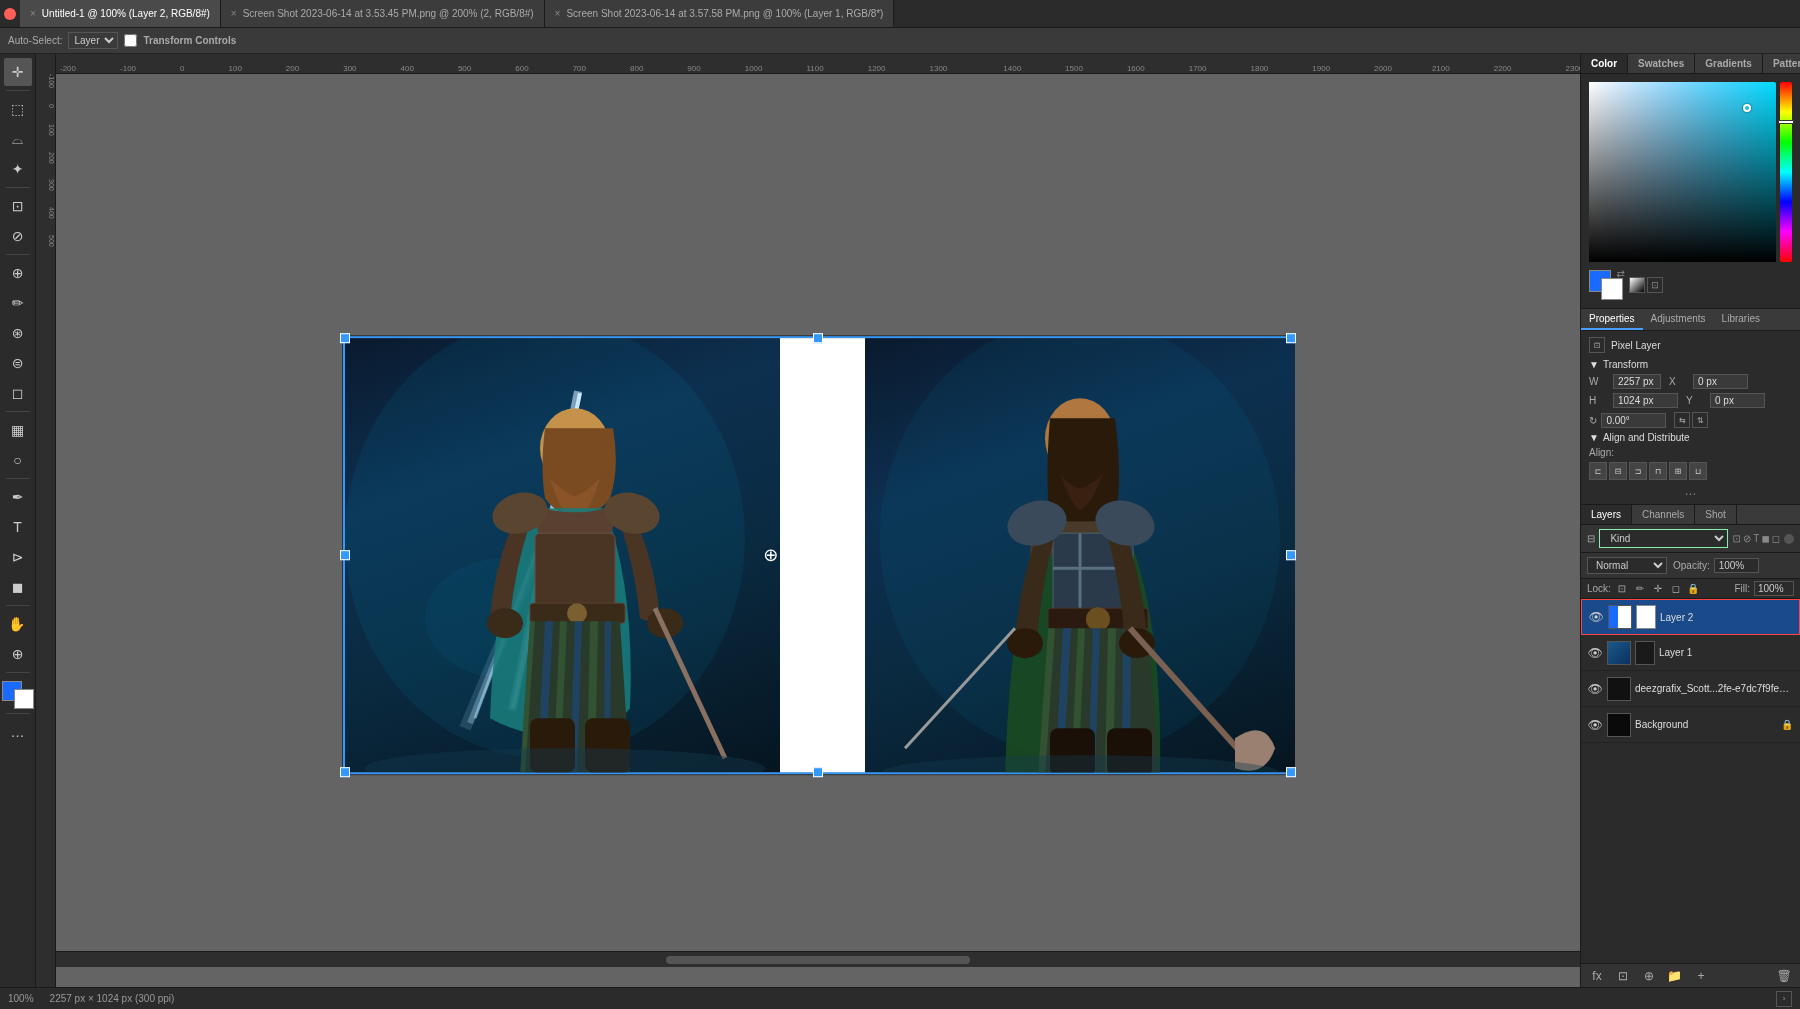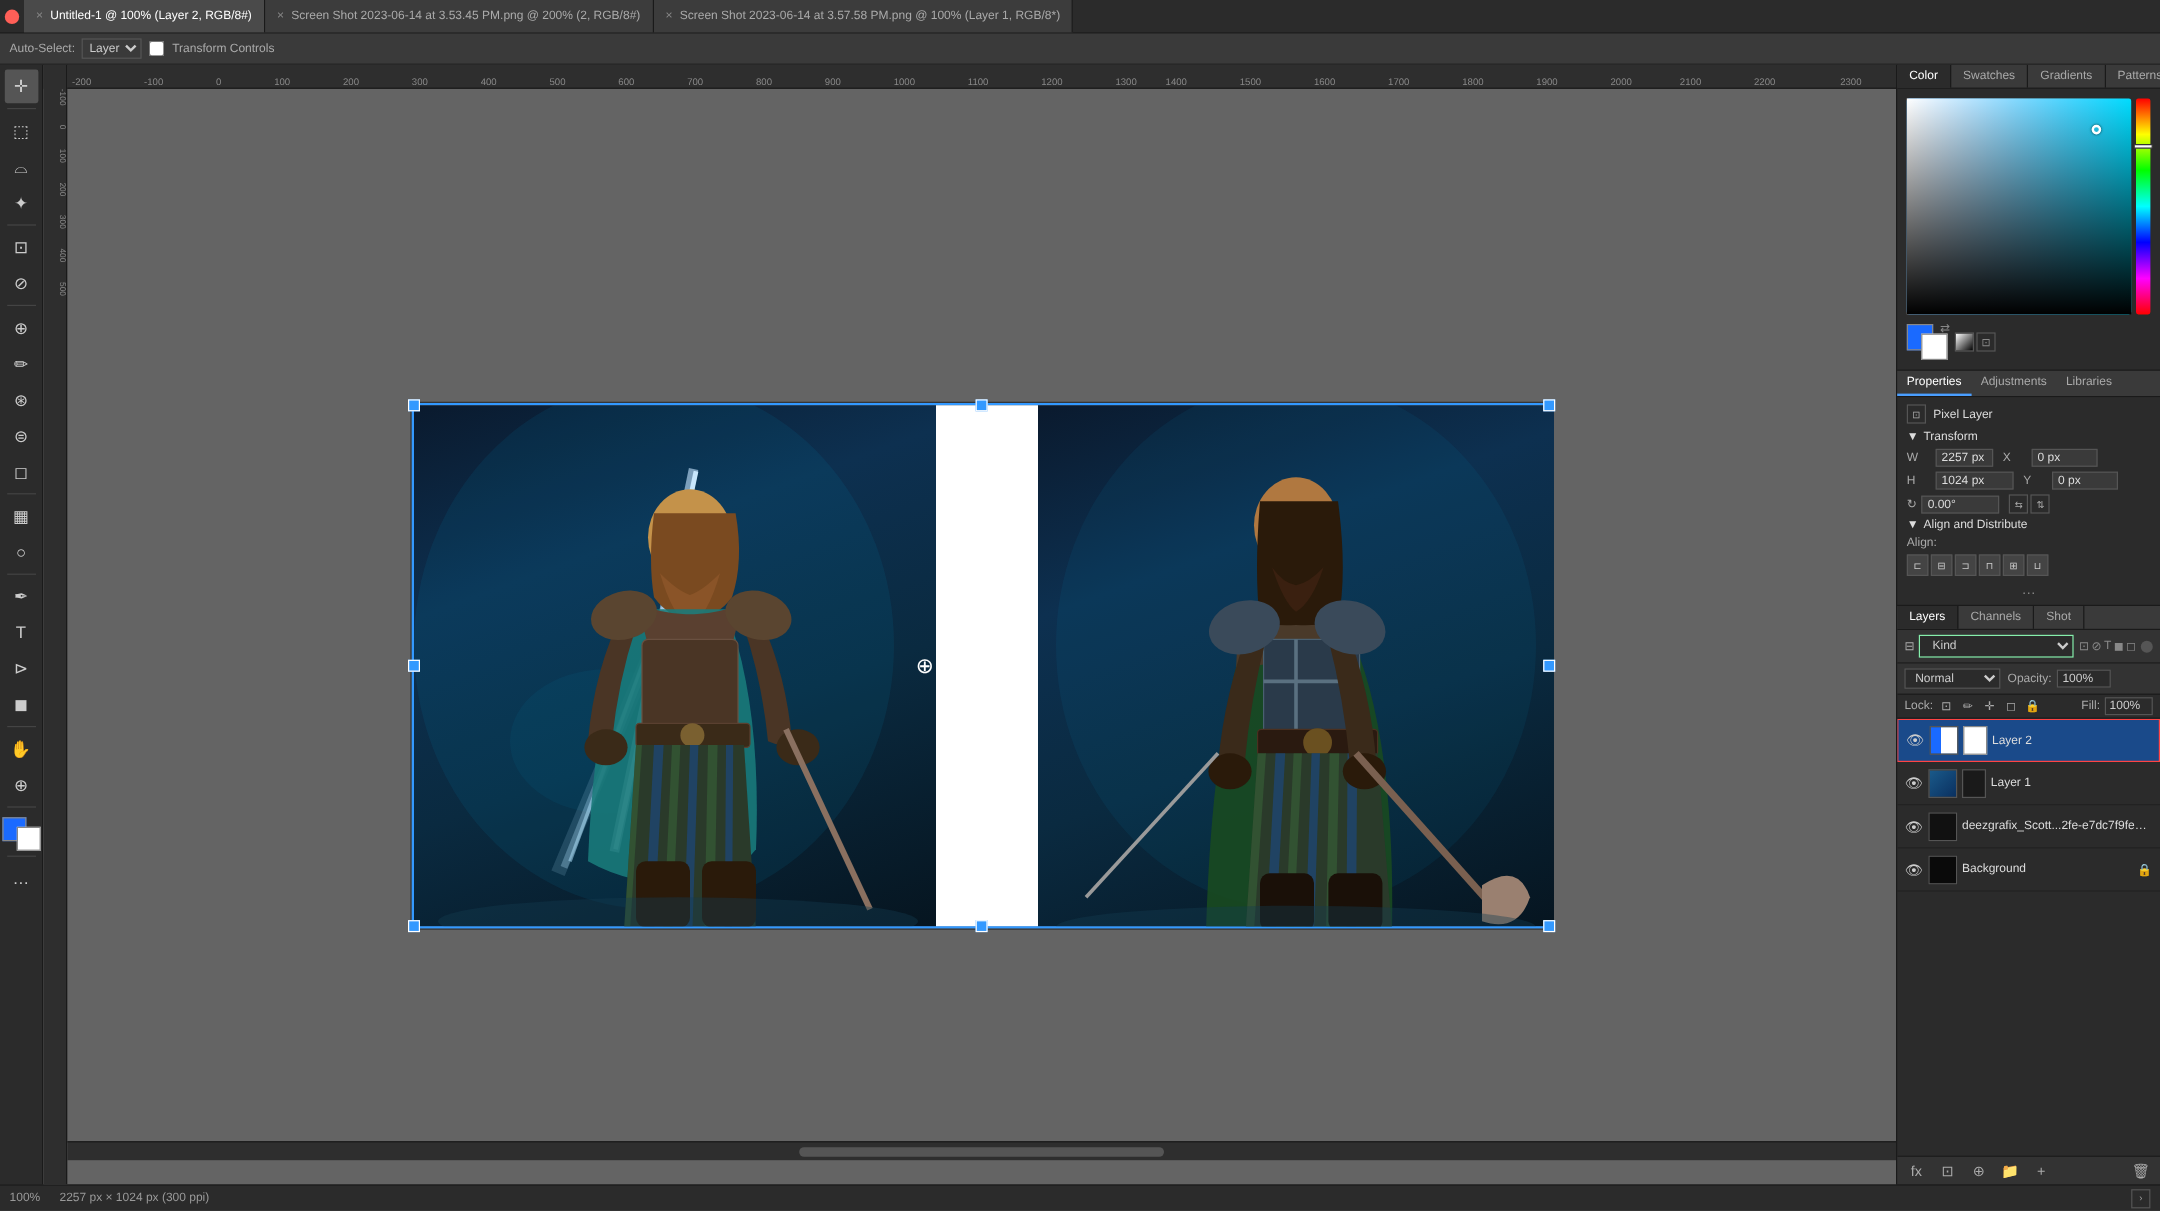--- a/index.html
+++ b/index.html
@@ -199,20 +199,21 @@
       display: flex;
       background: #3a3a3a;
       border-bottom: 1px solid #1a1a1a;
     }
     .panel-tab {
       padding: 4px 10px;
       font-size: 10px;
       color: #aaa;
       cursor: pointer;
       border-right: 1px solid #1a1a1a;
+      font-weight: bold;
     }
     .panel-tab.active {
       background: #2b2b2b;
       color: #fff;
     }
 
     .color-picker-area {
       padding: 8px;
       position: relative;
     }
@@ -460,21 +461,21 @@
     </div>
   </div>
 </div>
 
 <div class="options-bar">
   <span style="color:#aaa; font-size:10px;">Auto-Select:</span>
   <select style="background:#3a3a3a; border:1px solid #555; color:#ccc; font-size:10px; padding:1px;">
     <option>Layer</option>
   </select>
   <input type="checkbox" style="">
-  <span style="color:#aaa; font-size:10px;">Transform Controls</span>
+  <span style="color:#aaa; font-size:10px;font-weight:bold;">Transform Controls</span>
 </div>
 
 <div class="main-layout">
 
   <div class="left-toolbar">
     <div class="tool-btn active">
       <span>✛</span>
     </div>
     <div class="tool-separator"></div>
     <div class="tool-btn">
@@ -562,21 +563,21 @@
         <span style="font-size:8px; color:#888; margin-right:32px;">300</span>
         <span style="font-size:8px; color:#888; margin-right:32px;">400</span>
         <span style="font-size:8px; color:#888; margin-right:32px;">500</span>
         <span style="font-size:8px; color:#888; margin-right:32px;">600</span>
         <span style="font-size:8px; color:#888; margin-right:32px;">700</span>
         <span style="font-size:8px; color:#888; margin-right:32px;">800</span>
         <span style="font-size:8px; color:#888; margin-right:32px;text-align:center;">900</span>
         <span style="font-size:8px; color:#888; margin-right:32px;">1000</span>
         <span style="font-size:8px; color:#888; margin-right:32px;">1100</span>
         <span style="font-size:8px; color:#888; margin-right:32px;">1200</span>
-        <span style="font-size:8px; color:#888; margin-right:12px;">1300</span>
+        <span style="font-size:8px; color:#888; margin-right:44px;">1300</span>
         <span style="font-size:8px; color:#888; margin-right:32px;">1400</span>
         <span style="font-size:8px; color:#888; margin-right:32px;">1500</span>
         <span style="font-size:8px; color:#888; margin-right:32px;">1600</span>
         <span style="font-size:8px; color:#888; margin-right:32px;">1700</span>
         <span style="font-size:8px; color:#888; margin-right:32px;">1800</span>
         <span style="font-size:8px; color:#888; margin-right:32px;">1900</span>
         <span style="font-size:8px; color:#888; margin-right:28px;">2000</span>
         <span style="font-size:8px; color:#888; margin-right:32px;">2100</span>
         <span style="font-size:8px; color:#888; margin-right:42px;">2200</span>
         <span style="font-size:8px; color:#888; margin-right:32px;">2300</span>

